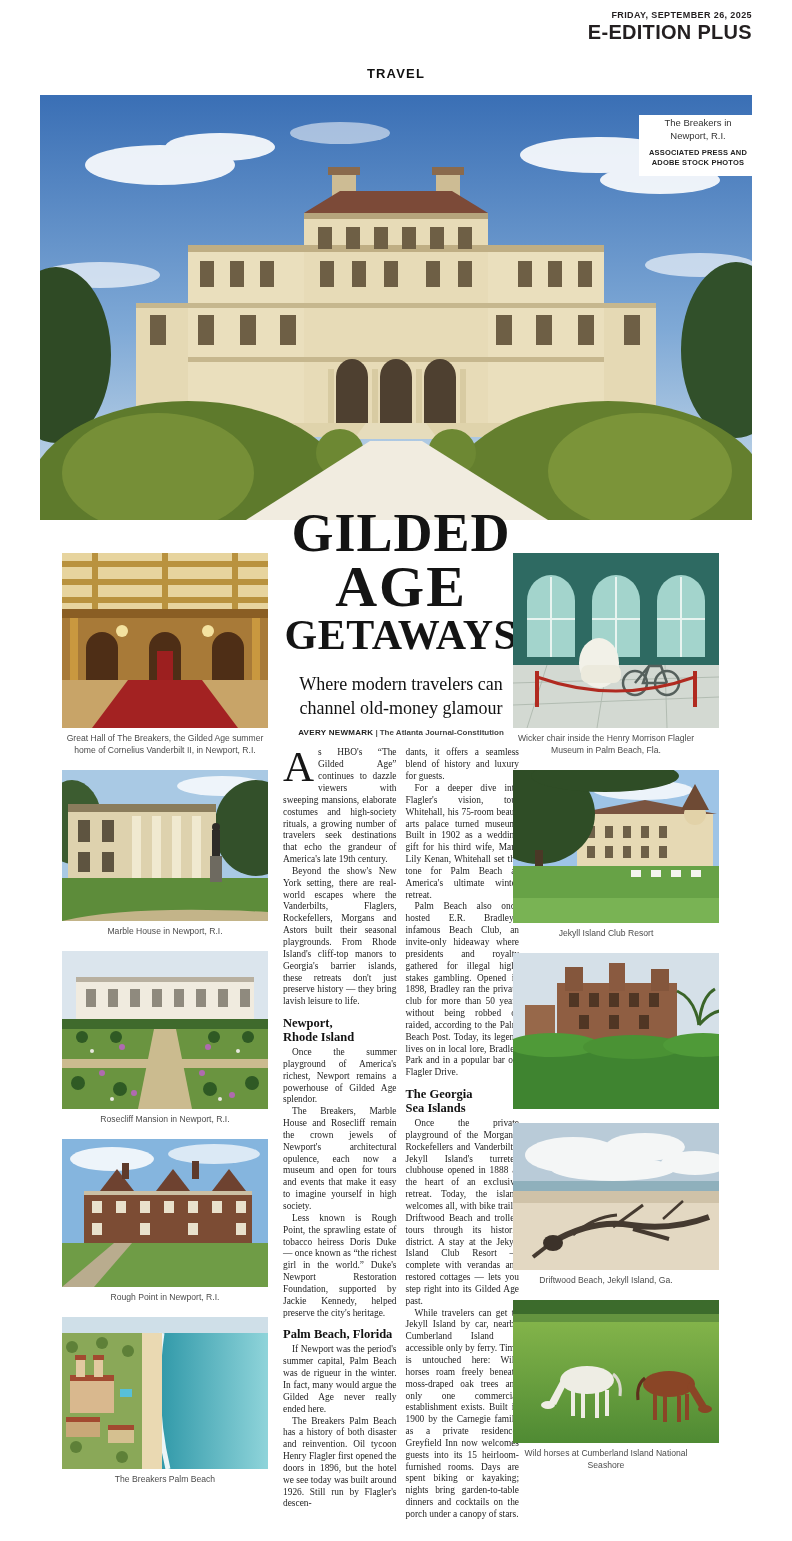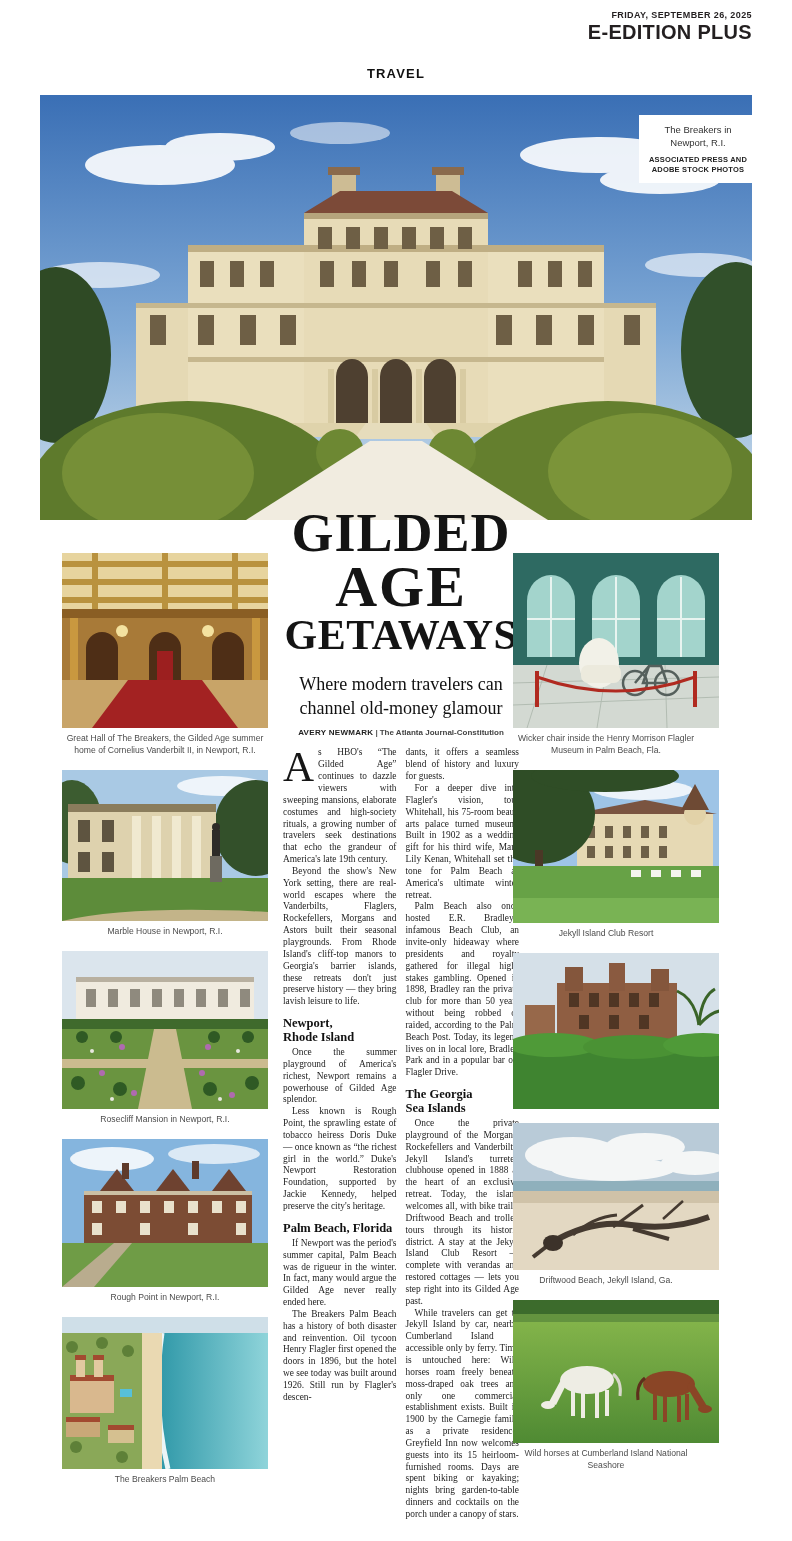--- a/index.html
+++ b/index.html
@@ -11,21 +11,21 @@
   
   .masthead { position:absolute; top:10px; right:40px; text-align:right; color:#231f20; }
   .mh-date { font-size:9px; font-weight:bold; letter-spacing:.4px; }
   .mh-ed   { font-size:20px; font-weight:bold; margin-top:1px; letter-spacing:.3px; }
   .travel  { position:absolute; top:66px; left:0; width:100%; text-align:center;
              font-size:13px; font-weight:bold; letter-spacing:1.2px; color:#111; }
   
   .hero { position:absolute; left:40px; top:95px; width:712px; height:425px; margin:0; }
   .hero svg { display:block; }
   .hero-cap { position:absolute; top:20px; right:-5px; width:118px; background:#fff;
-              padding:9px 6px 8px; text-align:center; }
+              padding:2px 6px 8px; text-align:center; }
   .hero-cap-t { font-size:9.5px; color:#333; line-height:1.35; }
   .hero-cap-c { font-size:7.5px; font-weight:bold; color:#222; margin-top:5px;
                 line-height:1.35; letter-spacing:.2px; }
   
   .col-left  { position:absolute; left:62px;  top:553px; width:206px; }
   .col-right { position:absolute; left:513px; top:553px; width:186px; }
   figure.ph { margin:0 0 14px; }
   .ph svg { display:block; }
   .cap { font-size:8.6px; color:#4c4c4c; text-align:center; margin-top:4px; line-height:1.4; }
   
@@ -340,20 +340,21 @@
   <div class="byline">
     <span class="by-author">AVERY NEWMARK</span><span class="by-sep">|</span><span class="by-pub">The Atlanta Journal-Constitution</span>
   </div>
   <div class="art">
     <div class="artcol">
       <p class="noind"><span class="dropcap">A</span><span>s HBO's “The Gilded Age” continues to dazzle viewers with sweeping mansions, elaborate costumes and high-society rituals, a growing number of travelers seek destinations that echo the grandeur of America's late 19th century.</span></p>
       <p>Beyond the show's New York setting, there are real-world escapes where the Vanderbilts, Flaglers, Rockefellers, Morgans and Astors built their seasonal playgrounds. From Rhode Island's cliff-top manors to Georgia's barrier islands, these retreats don't just preserve history — they bring lavish leisure to life.</p>
       <h3 class="art-h">Newport,
 Rhode Island</h3>
       <p>Once the summer playground of America's richest, Newport remains a powerhouse of Gilded Age splendor.</p>
+      <p>The Breakers, Marble House and Rosecliff remain the crown jewels of Newport's architectural opulence, each now a museum and open for tours and events that make it easy to imagine yourself in high society.</p>
       <p>Less known is Rough Point, the sprawling estate of tobacco heiress Doris Duke — once known as “the richest girl in the world.” Duke's Newport Restoration Foundation, supported by Jackie Kennedy, helped preserve the city's heritage.</p>
       <h3 class="art-h">Palm Beach, Florida</h3>
       <p>If Newport was the period's summer capital, Palm Beach was de rigueur in the winter. In fact, many would argue the Gilded Age never really ended here.</p>
       <p>The Breakers Palm Beach has a history of both disaster and reinvention. Oil tycoon Henry Flagler first opened the doors in 1896, but the hotel we see today was built around 1926. Still run by Flagler's descen-</p>
     </div>
     <div class="artcol">
       <p class="noind">dants, it offers a seamless blend of history and luxury for guests.</p>
       <p>For a deeper dive into Flagler's vision, tour Whitehall, his 75-room beaux arts palace turned museum. Built in 1902 as a wedding gift for his third wife, Mary Lily Kenan, Whitehall set the tone for Palm Beach as America's ultimate winter retreat.</p>
       <p>Palm Beach also once hosted E.R. Bradley's infamous Beach Club, an invite-only hideaway where presidents and royalty gathered for illegal high-stakes gambling. Opened in 1898, Bradley ran the private club for more than 50 years without being robbed or raided, according to the Palm Beach Post. Today, its legend lives on in local lore, Bradley Park and in a popular bar off Flagler Drive.</p>
       <h3 class="art-h">The Georgia

